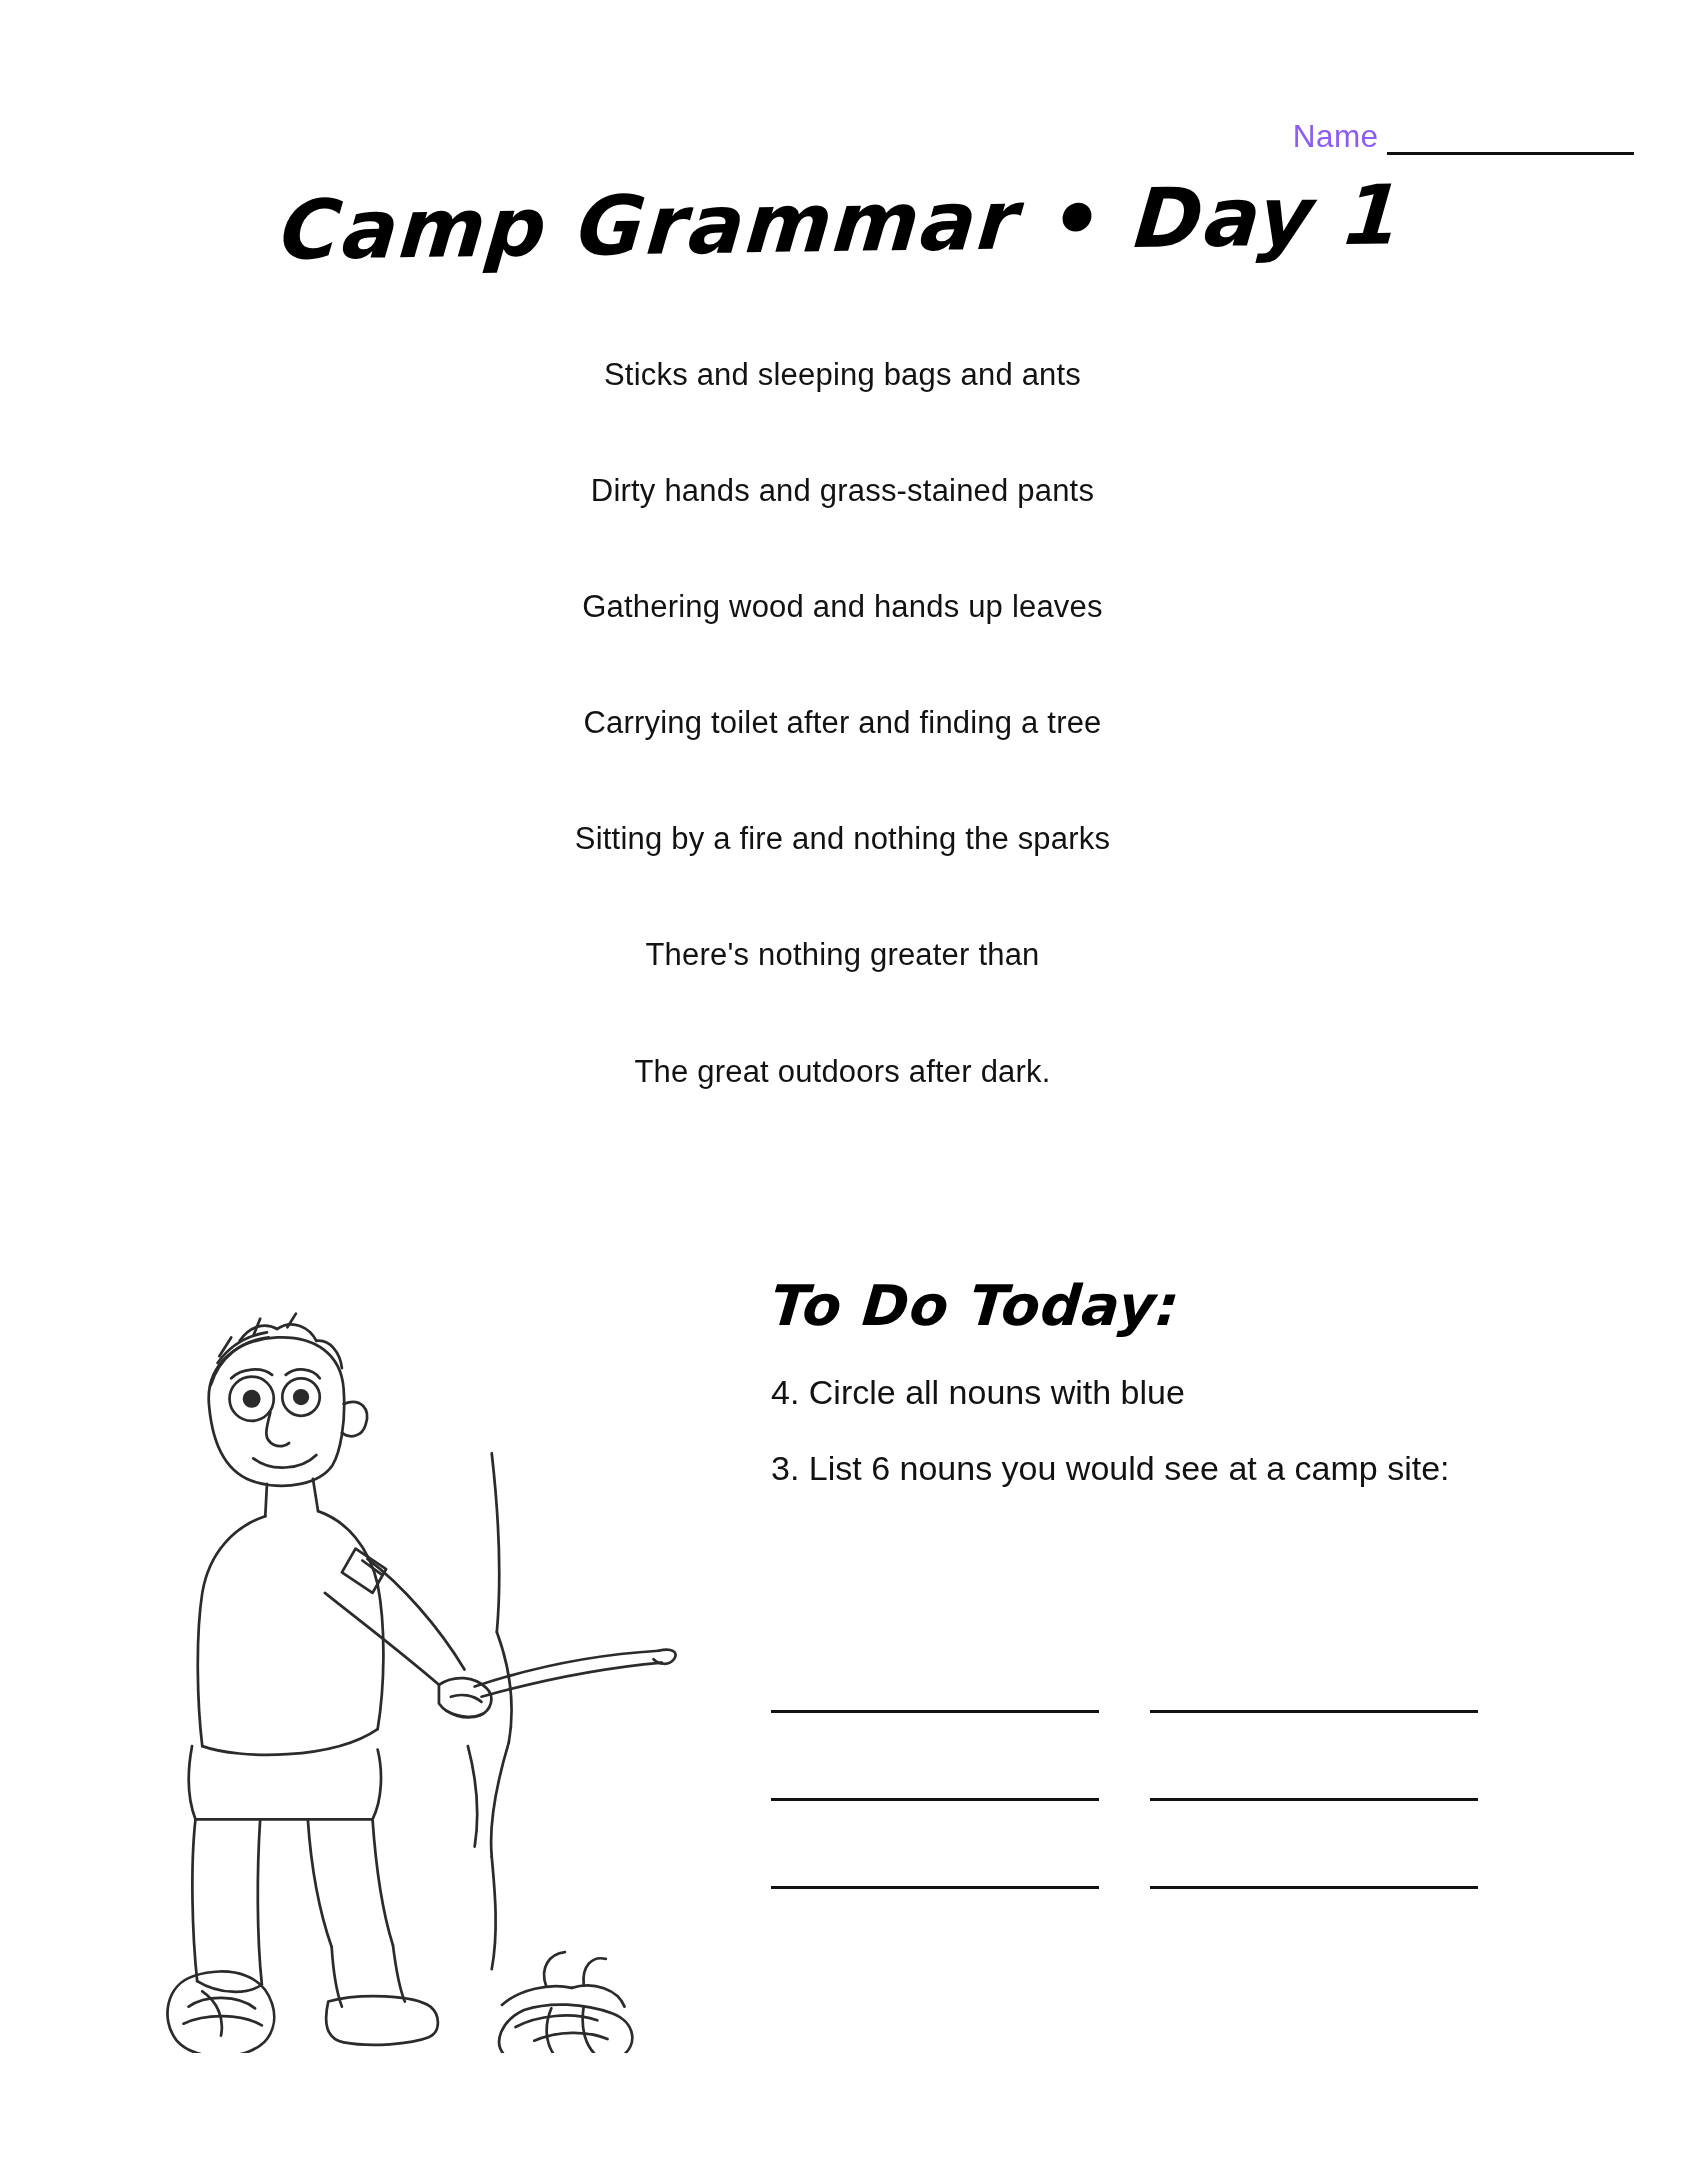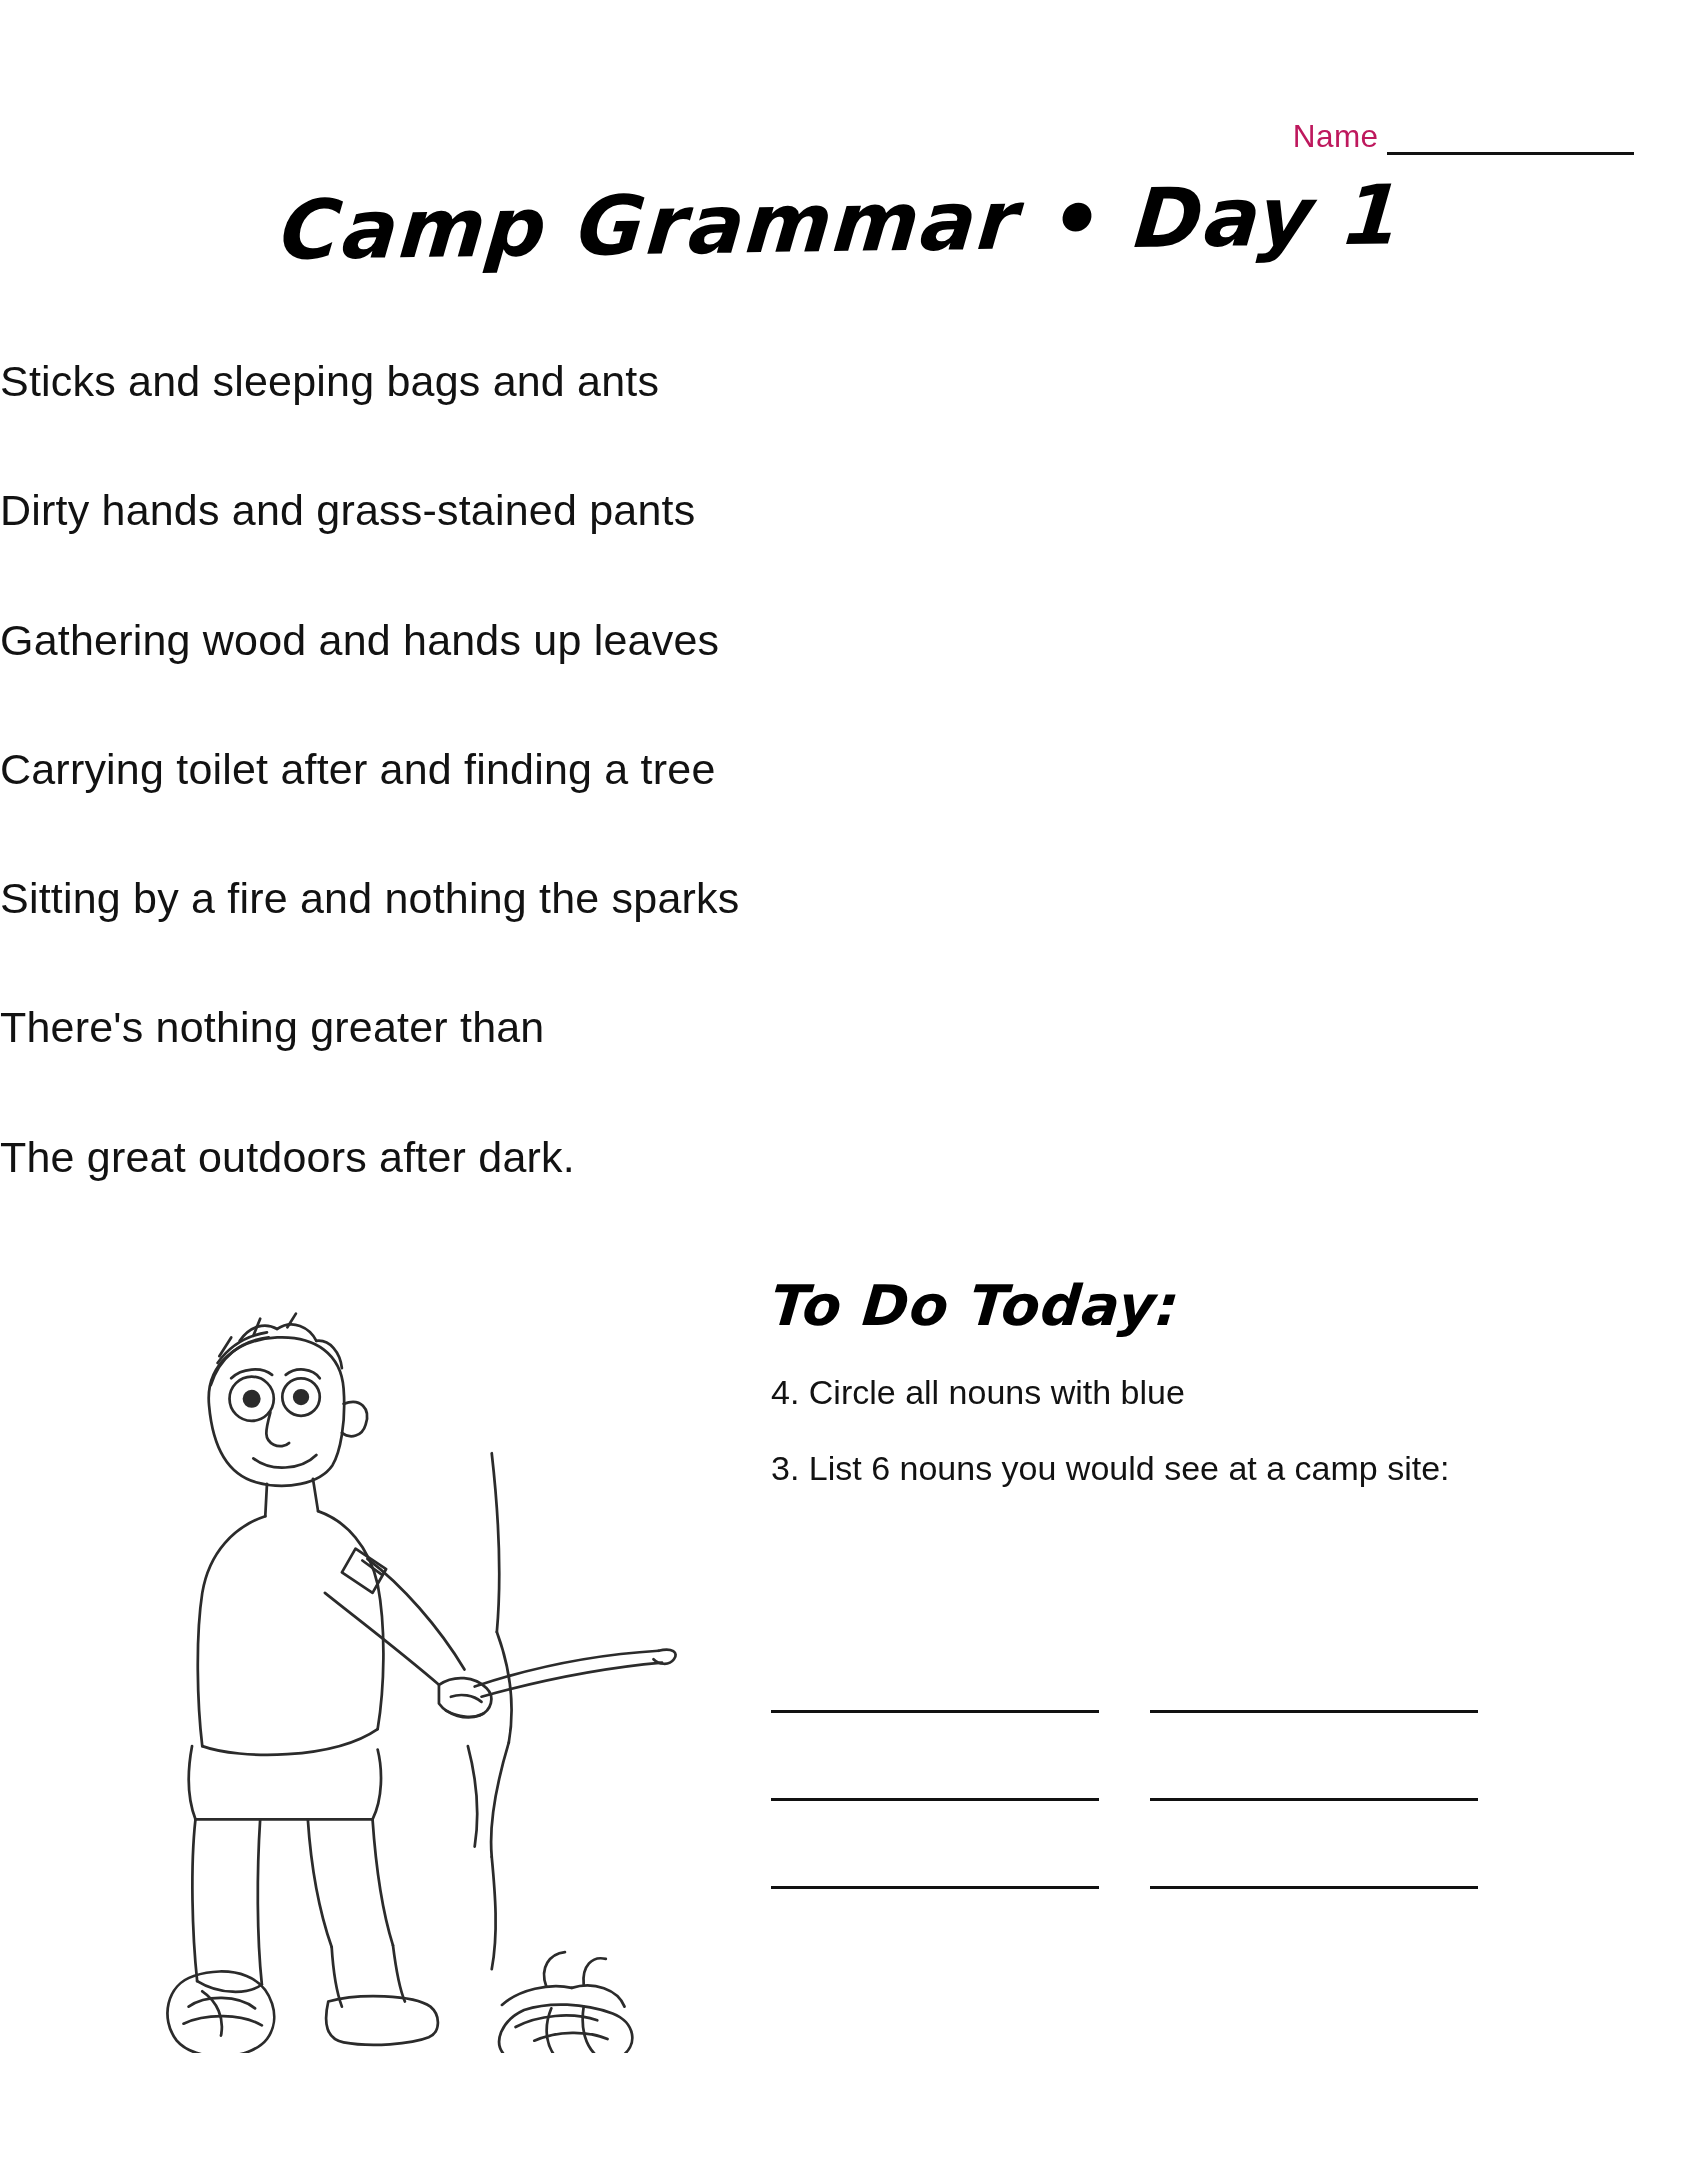--- a/index.html
+++ b/index.html
@@ -27,21 +27,21 @@
     position: absolute;
     top: 118px;
     right: 51px;
     display: flex;
     align-items: flex-end;
     gap: 8.5px;
   }
   .name-label {
     font-size: 31.5px;
     letter-spacing: 0.4px;
-    color: #be185d;
+    color: #8b5cf6;
   }
   .name-blank {
     width: 247px;
     border-bottom: 3.4px solid #111;
     height: 29px;
   }
 
   
   .title {
     position: absolute;
@@ -59,21 +59,22 @@
   }
 
   
   .poem {
     position: absolute;
     top: 358px;
     left: 0;
     width: 100%;
   }
   .poem-line {
-    font-size: 43px;
+    text-align: center;
+    font-size: 31px;
     line-height: 1.1;
     color: #121212;
     margin-bottom: 82px;
     letter-spacing: 0.2px;
   }
 
   
   .todo {
     position: absolute;
     top: 1273px;

